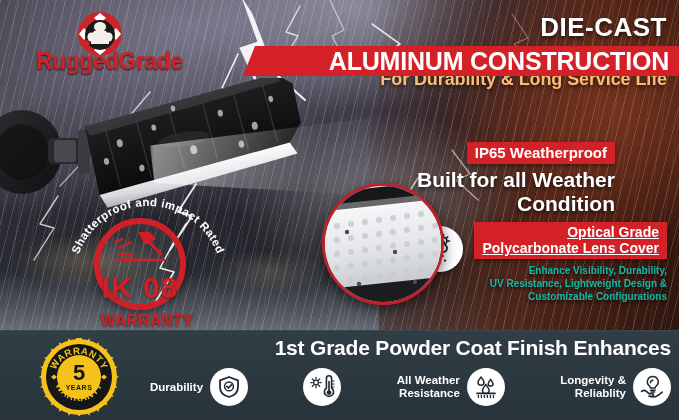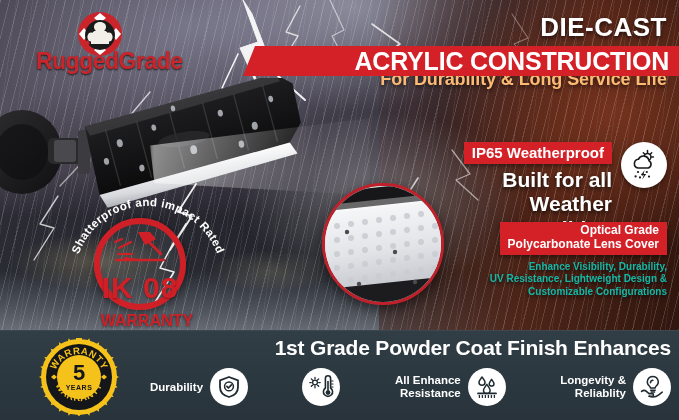--- a/index.html
+++ b/index.html
@@ -84,40 +84,40 @@
   .h-banner span{
     font-size:25px;font-weight:bold;color:#fff;letter-spacing:-.2px;line-height:1;
   }
   .h-sub{
     margin-top:28px;font-size:18px;font-weight:bold;color:#fdba74;
     letter-spacing:-.1px;text-shadow:0 2px 4px rgba(0,0,0,.7);
   }
 
   
   .ip65{position:absolute;right:12px;top:142px;width:250px;}
-  .ip65-row{display:flex;align-items:flex-start;justify-content:flex-end;gap:9px;}
+  .ip65-row{display:flex;align-items:flex-start;justify-content:flex-end;gap:9px;flex-direction:column;}
   .ip65-text{text-align:right;}
   .tag-red{
     display:inline-block;background:#d42027;color:#fff;font-weight:bold;
     padding:2px 8px 3px;font-size:15px;line-height:1.15;
     box-shadow:0 2px 4px rgba(0,0,0,.4);
   }
   .ip65-desc{
     margin-top:4px;font-size:21px;font-weight:bold;color:#fff;line-height:1.15;
     text-shadow:0 2px 4px rgba(0,0,0,.75);
   }
   .icon-circle{
     width:46px;height:46px;border-radius:50%;background:#fff;flex:0 0 auto;
     display:flex;align-items:center;justify-content:center;
     box-shadow:0 2px 5px rgba(0,0,0,.45);
   }
 
   
   .optical{position:absolute;right:12px;top:222px;width:290px;text-align:right;}
-  .optical .tag-red{font-size:12px;text-align:right;}
+  .optical .tag-red{font-size:14px;text-align:right;text-decoration:underline;}
   .optical-desc{
     margin-top:6px;font-size:10px;font-weight:bold;color:#14b8a6;line-height:1.28;
     text-shadow:0 2px 4px rgba(0,0,0,.8);
   }
 
   
   .lens{
     position:absolute;left:322px;top:183px;width:122px;height:122px;border-radius:50%;
     border:3px solid #c0202a;overflow:hidden;
     box-shadow:0 4px 14px rgba(0,0,0,.55);
@@ -282,21 +282,21 @@
         <ellipse cx="33" cy="27" rx="3.6" ry="4.6"></ellipse>
       </g>
       <path d="M12 30 l-4 2 l2 4 l4-2 z" fill="#c9252b"></path>
     </svg>
     <div class="logo-word">RuggedGrade</div>
   </div>
 
   <div class="headline">
     <div class="h-diecast">DIE-CAST</div>
     <div class="h-banner">
-      <span>ACRYLIC CONSTRUCTION</span>
+      <span>ALUMINUM CONSTRUCTION</span>
     </div>
     <div class="h-sub">For Durability &amp; Long Service Life</div>
   </div>
 
   <div class="ip65">
     <div class="ip65-row">
       <div class="ip65-text">
         <div class="tag-red">IP65 Weatherproof</div>
         <div class="ip65-desc" style="white-space:pre-line">Built for all Weather
 Condition</div>
@@ -513,21 +513,21 @@
             <circle cx="20" cy="18.6" r="2.4" fill="#1f2a30"></circle>
             <rect x="19.2" y="7" width="1.6" height="10" fill="#1f2a30"></rect>
             <g stroke="#1f2a30" stroke-width="1.2" stroke-linecap="round">
               <path d="M23.4 7 h1.6 M23.4 10 h1.6 M23.4 13 h1.6"></path>
             </g>
           </svg>
         </div>
       </div>
 
       <div class="feature">
-        <div class="feature-label">All Enhance
+        <div class="feature-label">All Weather
 Resistance</div>
         <div class="icon-circle">
           <svg width="26" height="26" viewBox="0 0 26 26">
             <g fill="none" stroke="#1f2a30" stroke-width="1.5" stroke-linejoin="round">
               <path d="M8 3 c2 2.6 3 4 3 5.2 a3 3 0 0 1 -6 0 C5 7 6 5.6 8 3 Z"></path>
               <path d="M17.6 5.4 c1.6 2.2 2.4 3.3 2.4 4.3 a2.4 2.4 0 0 1 -4.8 0 c0-1 .8-2.1 2.4-4.3 Z"></path>
               <path d="M12.8 10.4 c2.2 3 3.3 4.6 3.3 5.9 a3.3 3.3 0 0 1 -6.6 0 c0-1.3 1.1-2.9 3.3-5.9 Z"></path>
             </g>
             <path d="M4 19.4 h18" stroke="#1f2a30" stroke-width="1.8" stroke-linecap="round"></path>
             <g stroke="#1f2a30" stroke-width="1.3" stroke-linecap="round">

